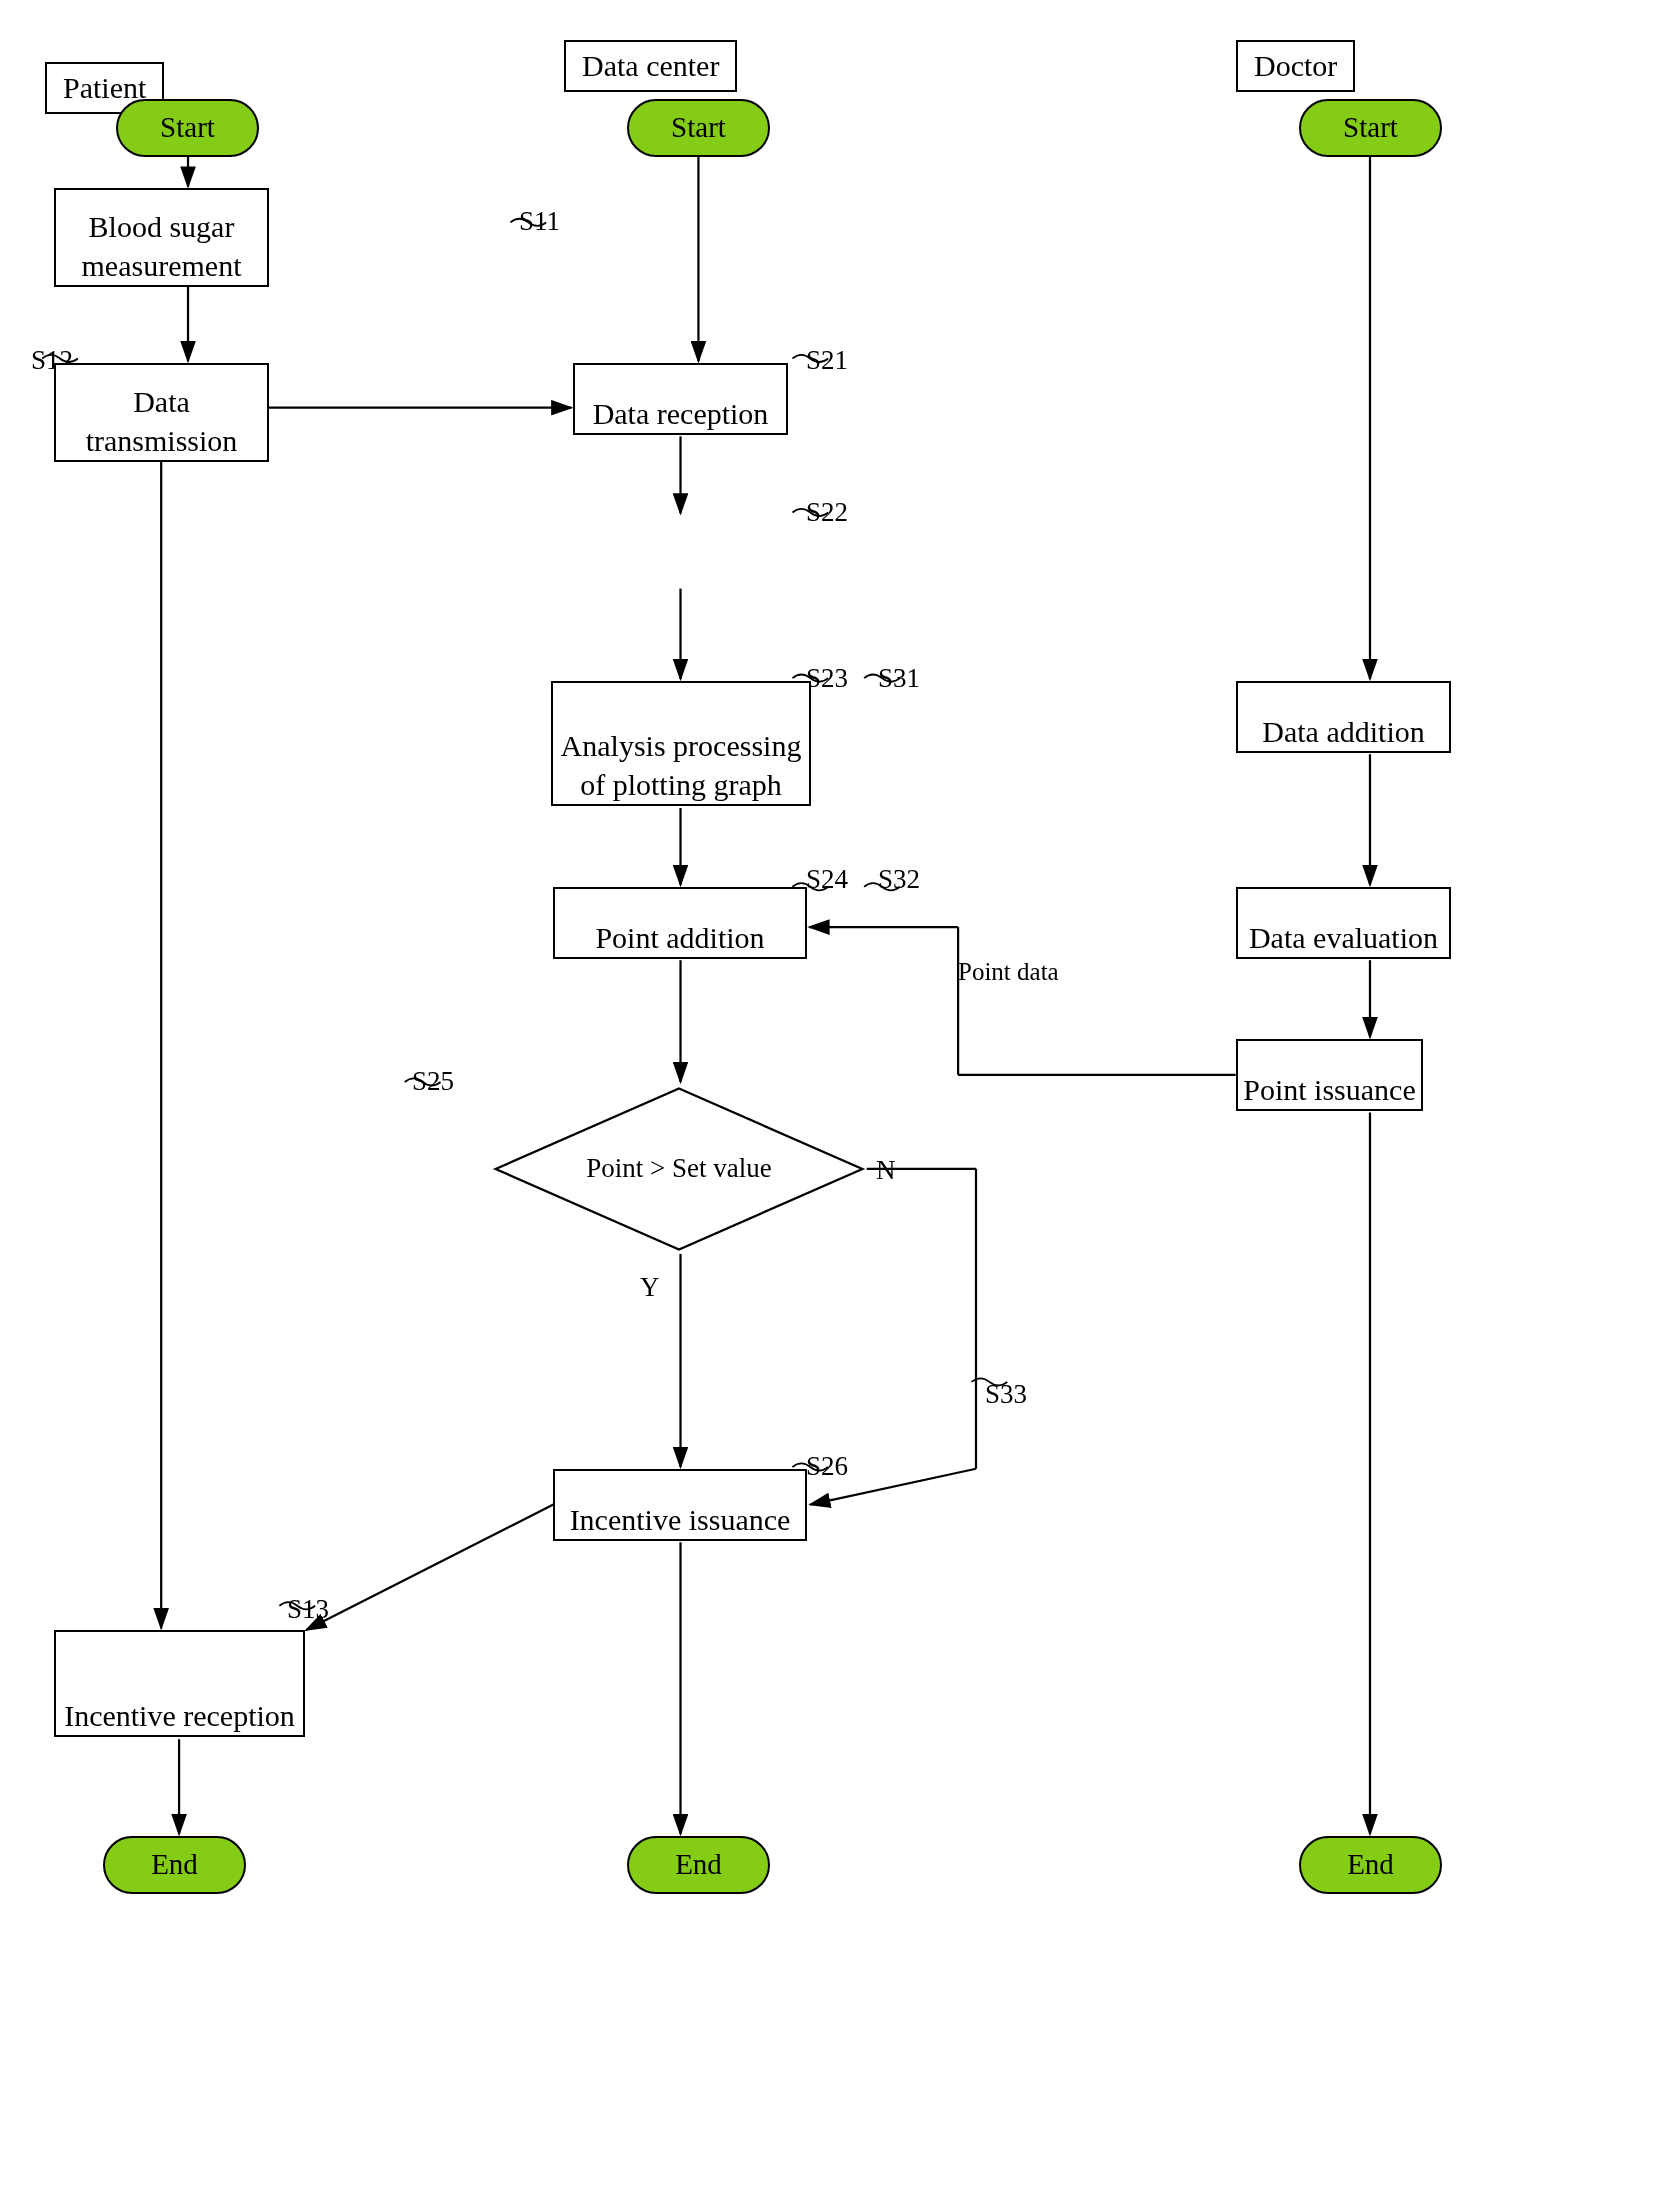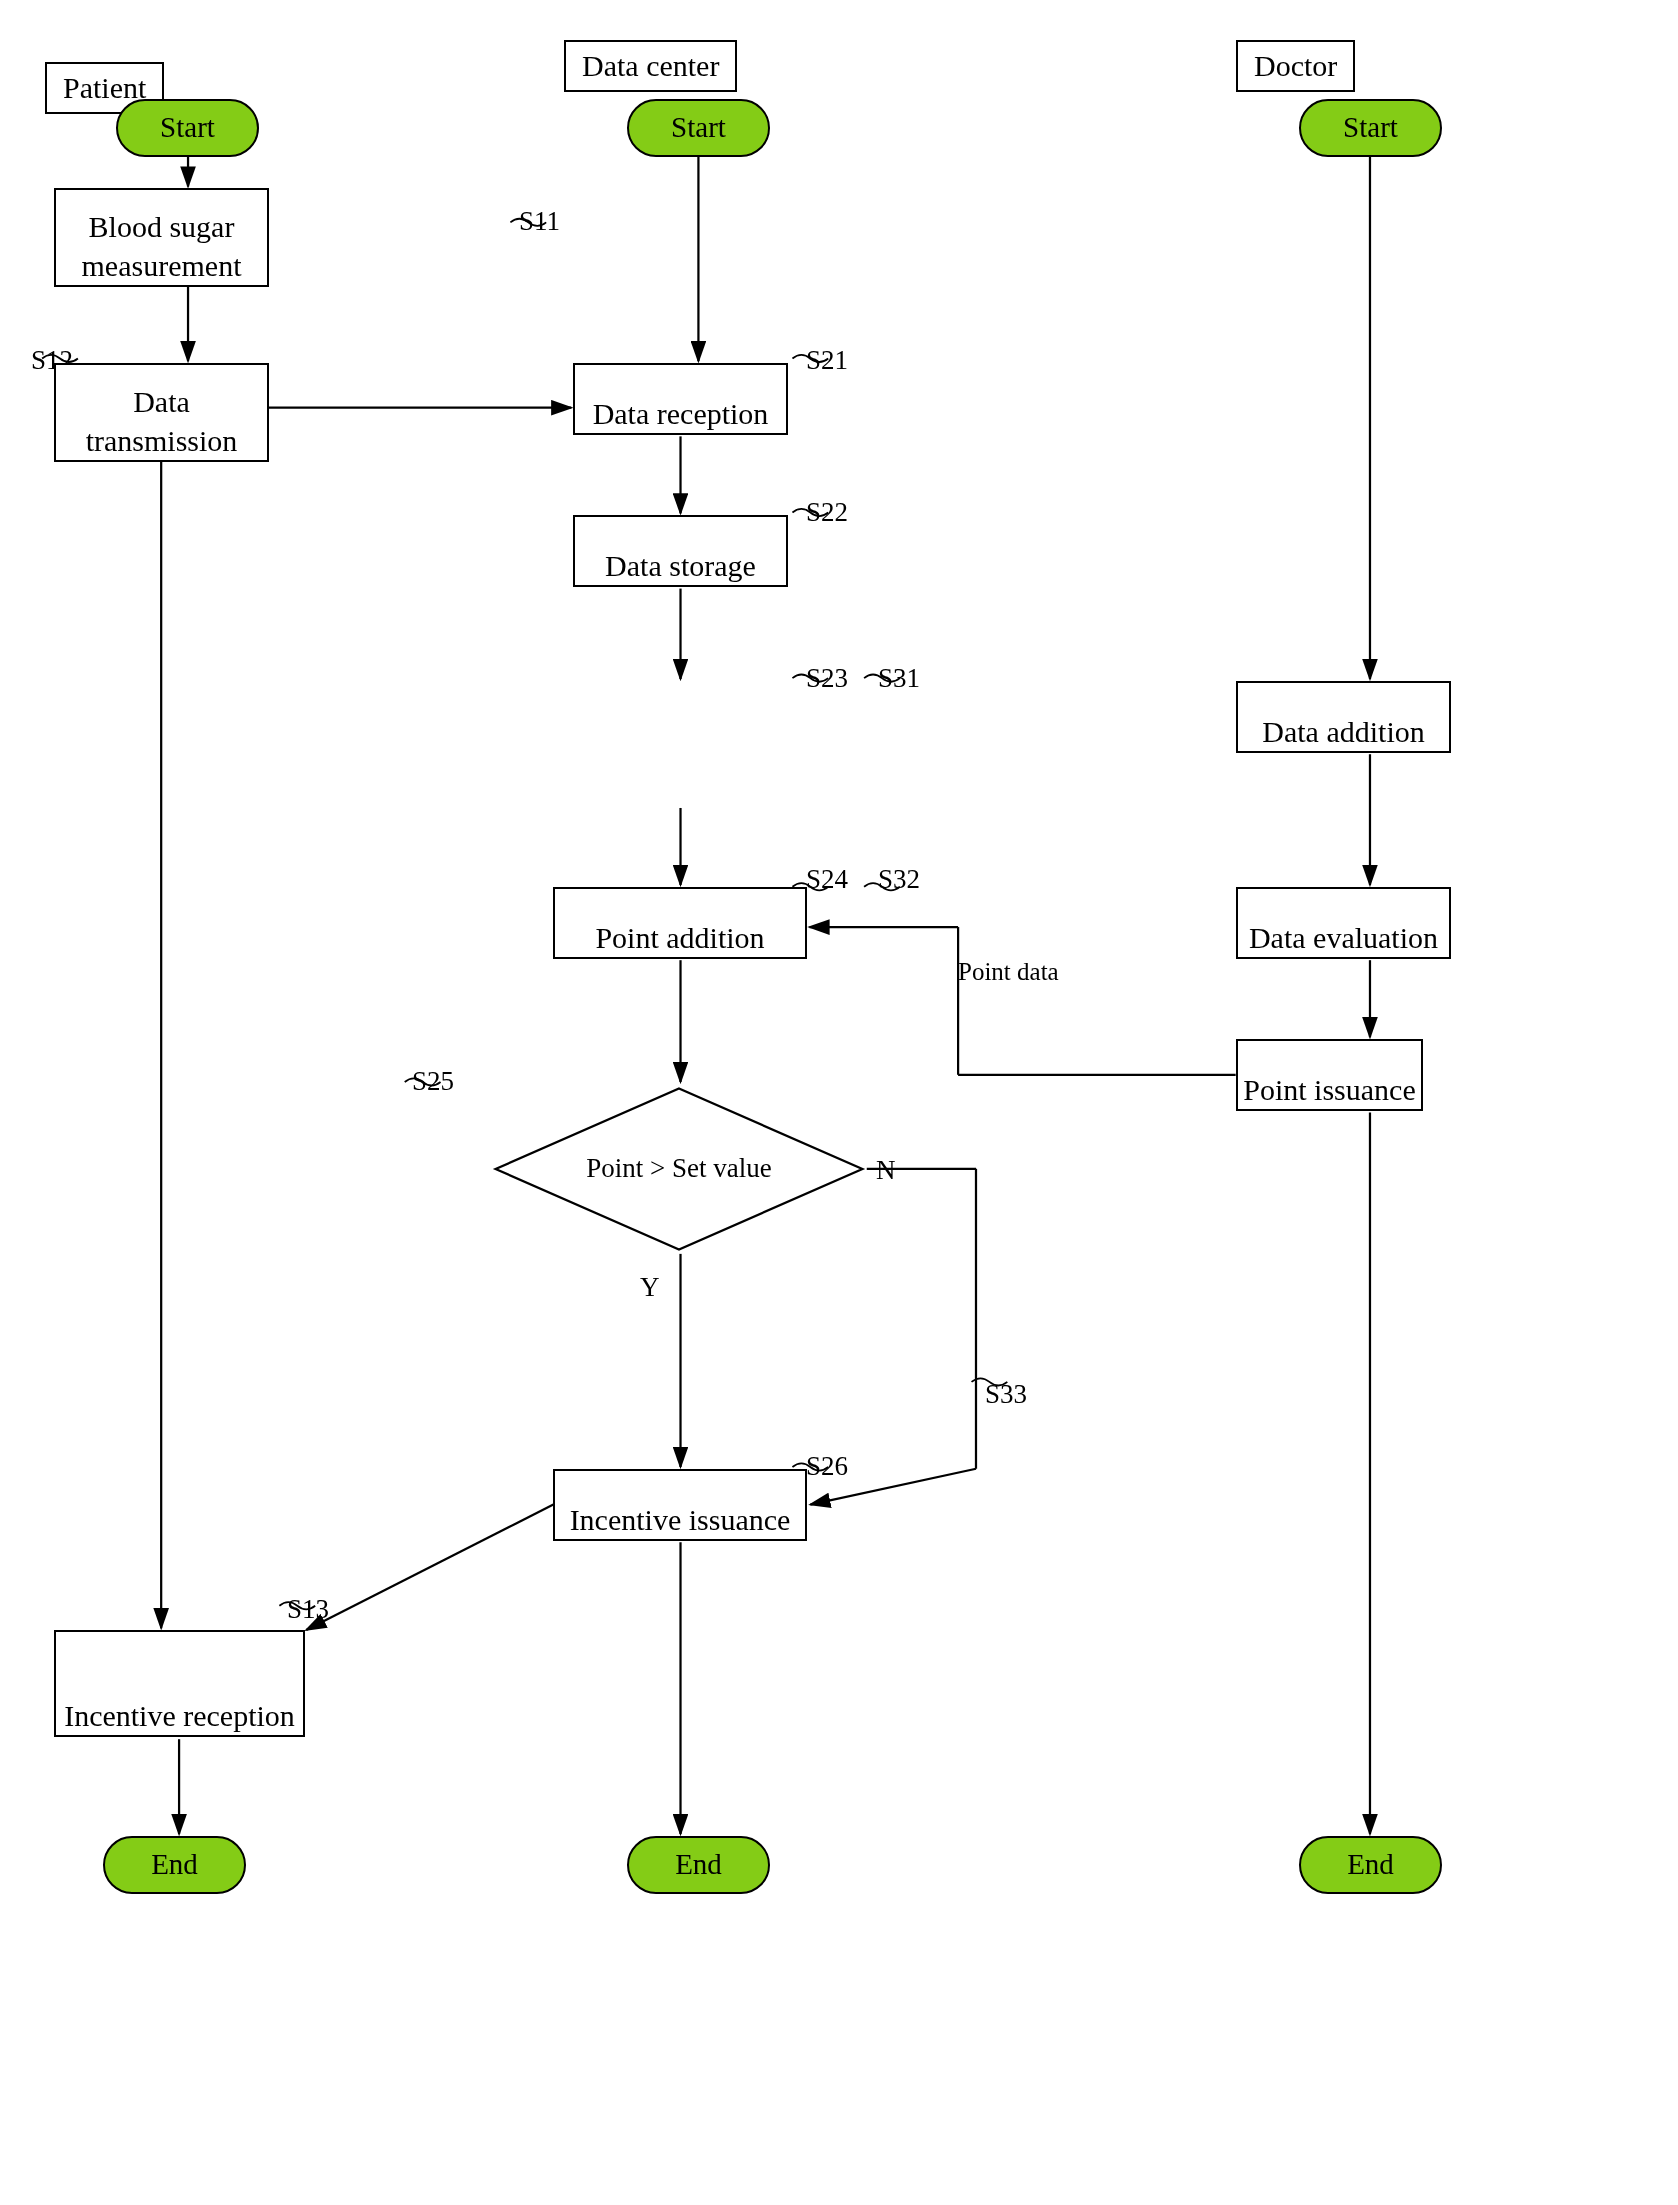--- a/index.html
+++ b/index.html
@@ -139,32 +139,34 @@
   </div>
 
   <div class="fc-rect-label" style="left:573px; top:363px; width:215px; height:72px;">
     <span>Data reception</span>
   </div>
 
   <div class="fc-step-label" style="left:806px; top:497px;">
     <span>S22</span>
   </div>
 
-  <div class="fc-rect-label" style="left:573px; top:515px; width:215px; height:72px;">
-    <span>Data storage</span>
-  </div>
 
   <div class="fc-step-label" style="left:806px; top:663px;">
     <span>S23</span>
   </div>
 
   <div class="fc-step-label" style="left:878px; top:663px;">
     <span>S31</span>
   </div>
 
+  <div class="fc-rect-label" style="left:551px; top:681px; width:260px; height:125px;">
+    <span>Analysis
+processing of
+plotting graph</span>
+  </div>
 
   <div class="fc-rect-label" style="left:1236px; top:681px; width:215px; height:72px;">
     <span>Data addition</span>
   </div>
 
   <div class="fc-step-label" style="left:806px; top:864px;">
     <span>S24</span>
   </div>
 
   <div class="fc-step-label" style="left:878px; top:864px;">

